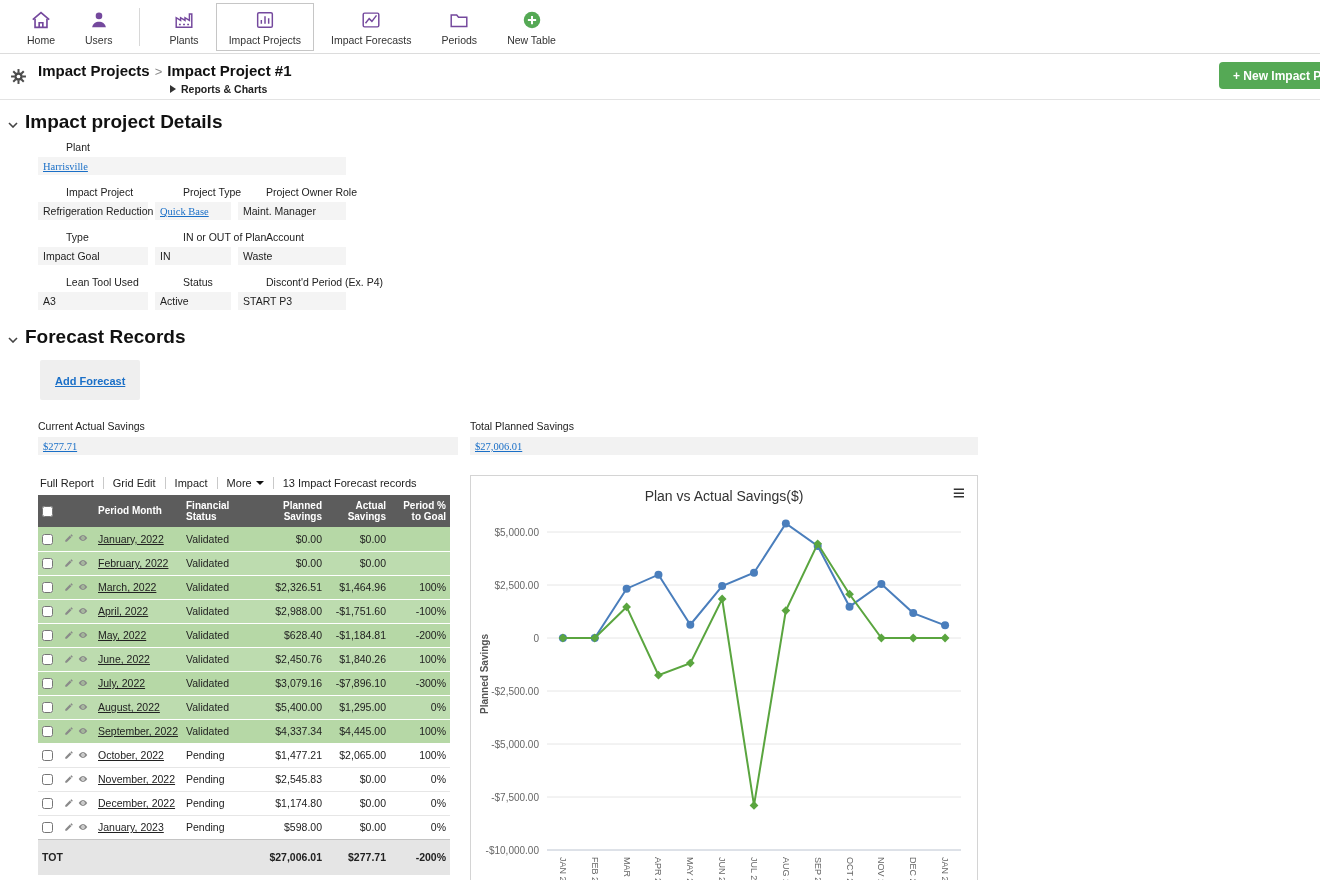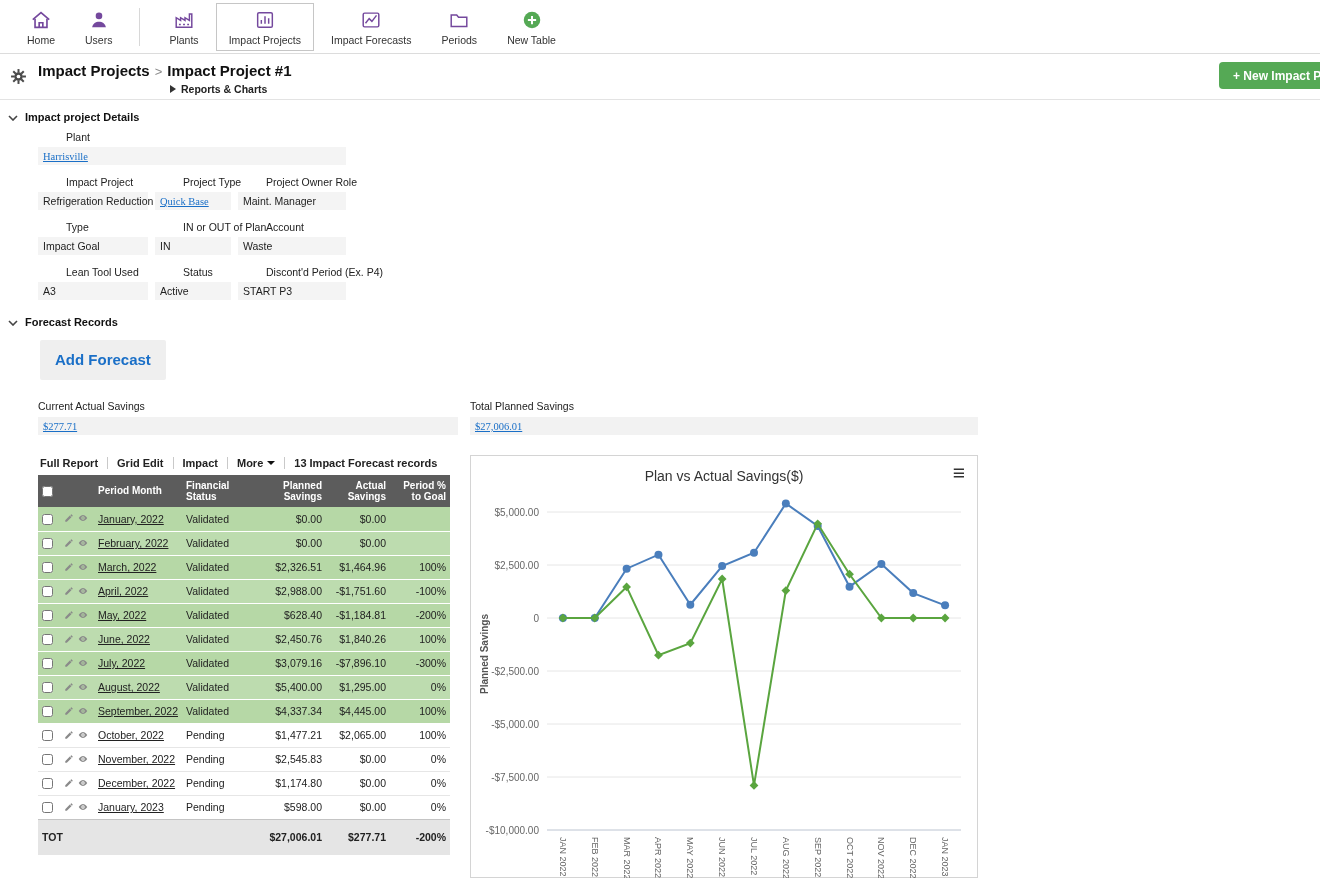--- a/index.html
+++ b/index.html
@@ -19,41 +19,41 @@
   .page-header { height:46px; border-bottom:1px solid #e3e3e3; position:relative; }
   .gear { position:absolute; left:10px; top:14px; cursor:pointer; }
   .crumbs { position:absolute; left:38px; top:8px; font-size:15px; font-weight:bold; color:#111; white-space:nowrap; }
   .crumbs a { color:#111; text-decoration:none; cursor:pointer; }
   .crumb-sep { color:#8a8a8a; font-weight:normal; font-size:13px; margin:0 5px; }
   .subnav { position:absolute; left:170px; top:29px; font-size:10.5px; font-weight:bold; color:#222; display:flex; align-items:center; gap:5px; cursor:pointer; }
   .tri-r { width:0; height:0; border-left:6px solid #333; border-top:4px solid transparent; border-bottom:4px solid transparent; display:inline-block; }
   .tri-d { width:0; height:0; border-top:4px solid #111; border-left:4px solid transparent; border-right:4px solid transparent; display:inline-block; margin-left:4px; }
   .new-btn { position:absolute; right:-48px; top:8px; height:27px; padding:0 14px; background:#55a955; color:#fff; font-weight:bold; font-size:12px; border:none; border-radius:4px; font-family:inherit; cursor:pointer; white-space:nowrap; }
   
-  .section-head { display:flex; align-items:center; gap:7px; margin:11px 0 0 8px; font-size:11px; font-weight:bold; color:#111; cursor:pointer; }
+  .section-head { display:flex; align-items:center; gap:7px; margin:11px 0 0 8px; font-size:19px; font-weight:bold; color:#111; cursor:pointer; }
   .details-grid { margin:8px 0 0 38px; }
   .f-row { display:flex; margin-bottom:11px; }
   .field { margin-right:7px; }
   .w1 { width:110px; } .w2 { width:76px; } .w3 { width:108px; } .wide { width:308px; }
   .f-label { font-size:10.5px; color:#222; margin-bottom:4px; white-space:nowrap;margin-left:28px; }
   .f-value { background:#f4f4f4; height:18px; line-height:18px; font-size:10.5px; color:#222; padding-left:5px; white-space:nowrap; }
   a.lnk { color:#1a6fc7; text-decoration:underline; cursor:pointer;font-family:Liberation Serif, serif; }
   
   .add-wrap { margin:12px 0 0 40px; background:#efefef; display:inline-block; padding:11px 15px; border-radius:2px; }
-  .add-btn { background:none; border:none; color:#1a6fc7; font-weight:bold; font-size:15px; font-family:inherit; cursor:pointer; padding:0; }
+  .add-btn { background:none; border:none; color:#1a6fc7; font-weight:bold; font-size:11px; font-family:inherit; cursor:pointer; padding:0;text-decoration:underline; }
   .summary-row { display:flex; margin:20px 0 0 38px; }
   .sum-left { width:420px; margin-right:12px; }
   .sum-right { width:508px; }
   .sum-label { font-size:10.5px; color:#222; margin-bottom:5px; }
   .sum-value { background:#f2f2f2; height:18px; line-height:18px; font-size:10.5px; padding-left:5px; }
   .content-row { display:flex; margin:20px 0 0 38px; align-items:flex-start; }
   .table-col { width:412px; }
   .chart-col { width:508px; margin-left:20px; }
   
-  .toolbar { display:flex; align-items:center; font-size:11px; font-weight:bold; color:#222; padding:2px 0 6px; }
+  .toolbar { display:flex; align-items:center; font-size:11px; font-weight:normal; color:#222; padding:2px 0 6px; }
   .tb-item { padding:0 9px; border-left:1px solid #c9c9c9; cursor:pointer; white-space:nowrap; display:flex; align-items:center; }
   .tb-item:first-child { border-left:none; padding-left:2px; }
   .tb-count { cursor:default; }
   table.forecast { border-collapse:collapse; width:412px; table-layout:fixed; font-size:10.5px; }
   thead th { background:#5c5c5c; color:#fff; font-size:10px; font-weight:bold; padding:3px 4px; text-align:left; vertical-align:middle; height:32px; line-height:1.15; }
   th.num, td.num { text-align:right; }
   td { padding:0 4px; height:24px; color:#222; overflow:hidden; white-space:nowrap; }
   tr.row-validated { background:#b6d8a6; border-bottom:1px solid rgba(255,255,255,0.6); }
   tr.row-validated:nth-child(even) { background:#bddcaf; }
   tr.row-pending { background:#fff; border-bottom:1px solid #e6e6e6; }

